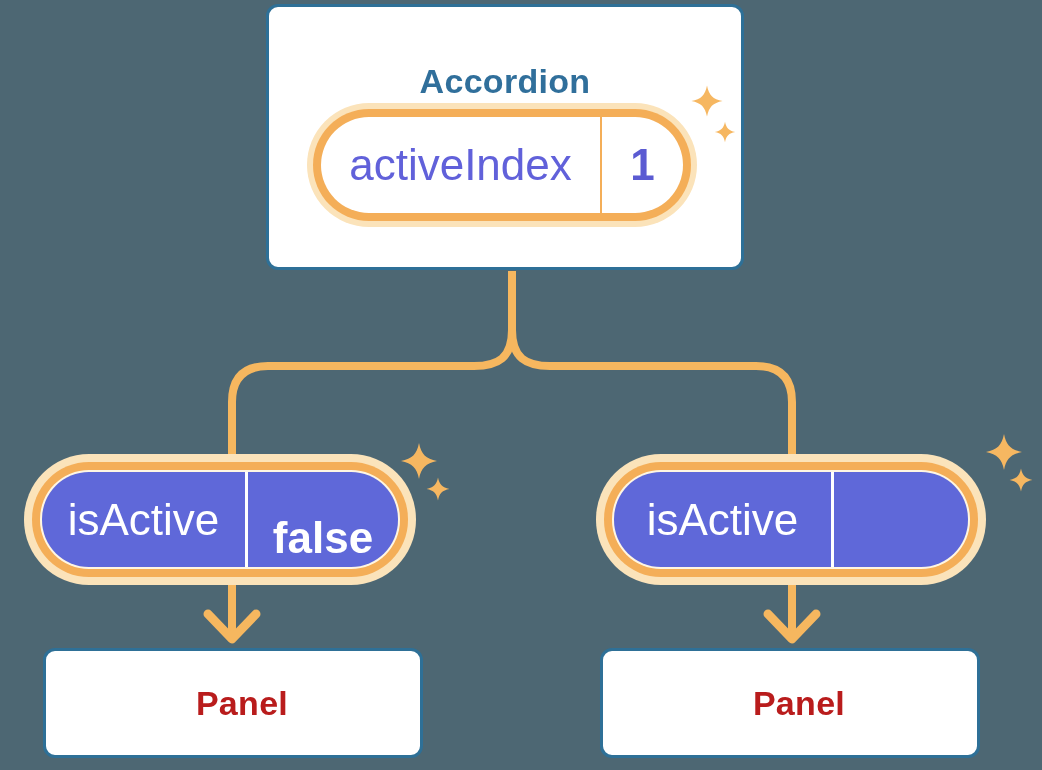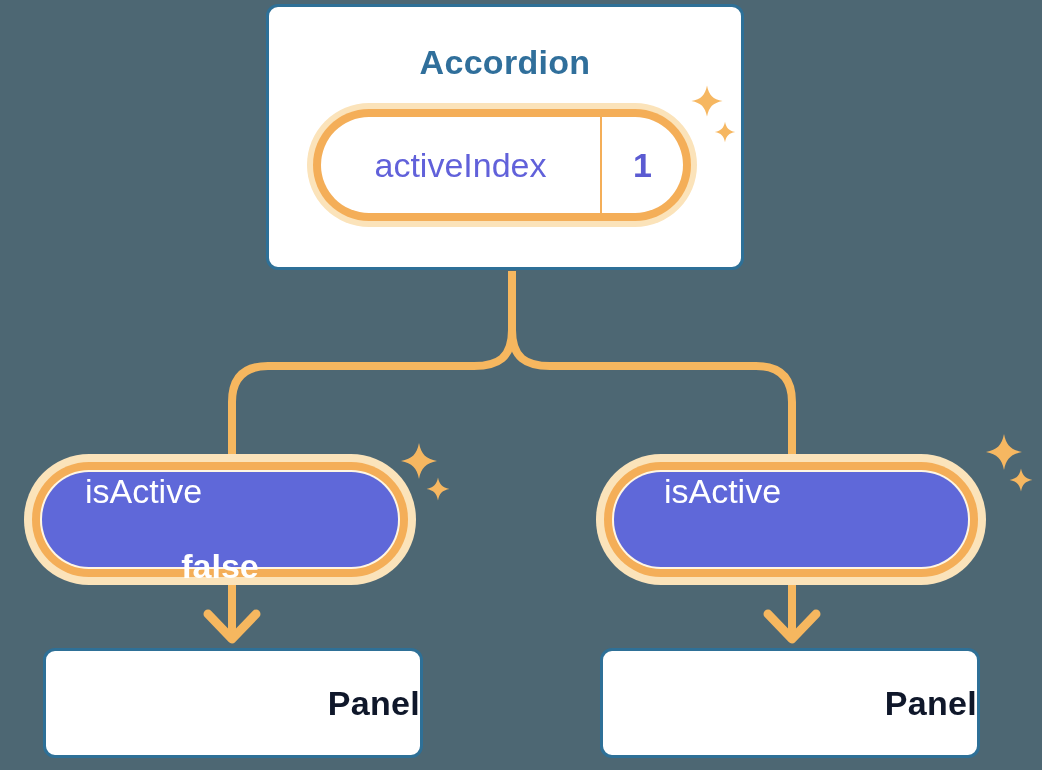--- a/index.html
+++ b/index.html
@@ -21,54 +21,55 @@
     box-sizing:border-box;
   }
   .card-title{
     position:absolute;
     width:100%;
     text-align:center;
     color:#306F9B;
     font-size:34px;
     font-weight:600;
     letter-spacing:0.3px;
+    margin-top:19px;
   }
   .root-card{left:266px;top:4px;width:478px;height:266px;}
   .root-card .card-title{top:36px;}
   .panel-card{
-    display:flex;align-items:center;justify-content:flex-end;
-    color:#0f172a;font-size:34px;font-weight:600;letter-spacing:0.3px;padding-left:18px;
+    display:flex;align-items:center;justify-content:center;
+    color:#b91c1c;font-size:34px;font-weight:600;letter-spacing:0.3px;padding-left:18px;
   }
   .panel-left{left:43px;top:648px;width:380px;height:110px;}
   .panel-right{left:600px;top:648px;width:380px;height:110px;}
 
   
   .pill{
     position:absolute;
     display:flex;align-items:stretch;
     box-sizing:border-box;
   }
   .pill-white{
     left:321px;top:117px;width:362px;height:96px;
     background:#FFFFFF;
     border-radius:48px;
     box-shadow:0 0 0 8px #F4AE58, 0 0 0 14px #FBE3BA;
   }
   .pill-purple{
     background:#5F68D9;
     border-radius:47px;
     box-shadow:0 0 0 2px #FFF6E3, 0 0 0 10px #F4AE58, 0 0 0 18px #FBE3BA;
-    height:95px;top:472px;flex-direction:column;
+    height:95px;top:472px;
   }
   .pill-purple-left{left:42px;width:356px;}
   .pill-purple-right{left:614px;width:354px;}
 
   .pill-label, .pill-value{
     display:flex;align-items:center;justify-content:center;
-    font-size:34px;
+    font-size:44px;
   }
   .pill-value{flex:1;font-weight:700;}
   .pill-white .pill-label{width:279px;color:#6161DA;}
   .pill-white .pill-value{color:#5B5BD2;}
   .pill-white .pill-divider{width:2px;background:#F4AE58;}
   .pill-purple .pill-label{color:#FFFFFF;}
   .pill-purple .pill-value{color:#FFFFFF;margin-top:36px;}
   .pill-purple .pill-divider{width:3px;background:#FFFFFF;}
   .pill-purple-left .pill-label{width:203px;}
   .pill-purple-right .pill-label{width:217px;}

